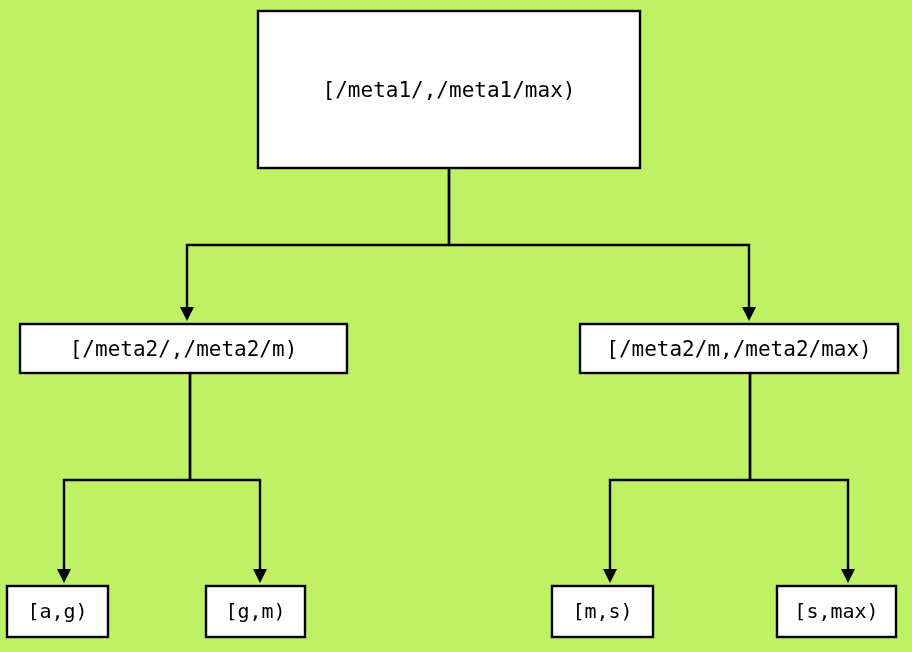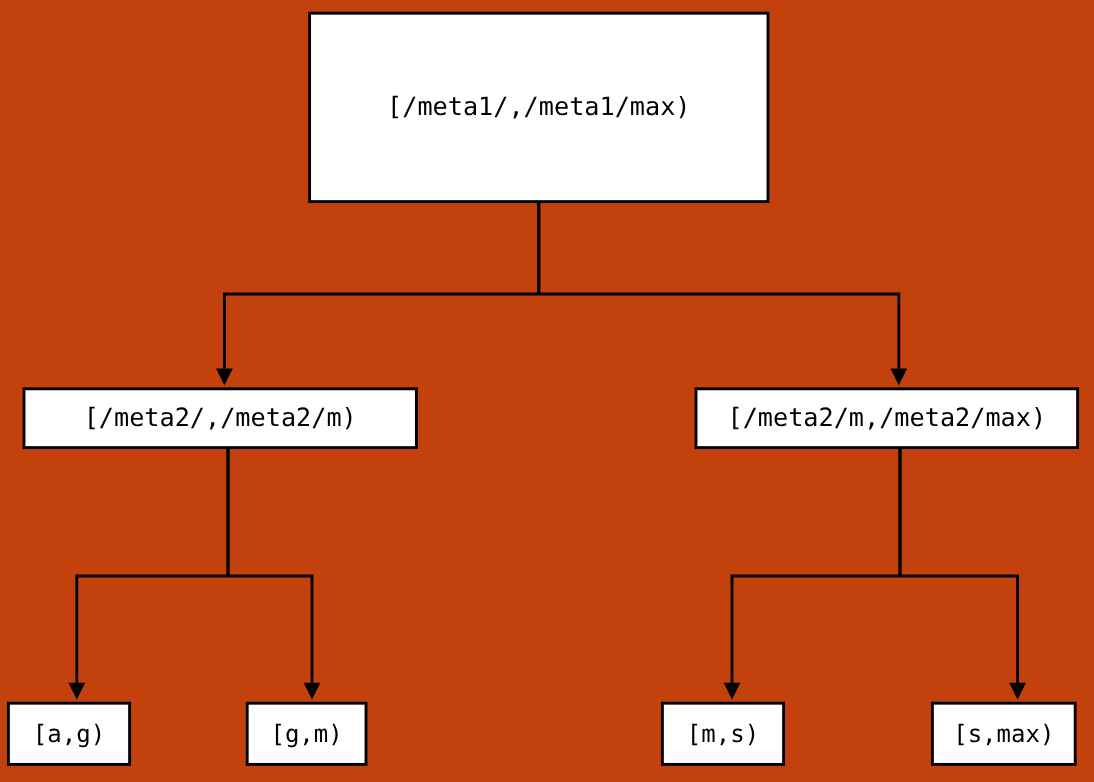--- a/index.html
+++ b/index.html
@@ -11,21 +11,21 @@
   body {
     width: 912px;
     height: 652px;
     font-family: "DejaVu Sans Mono", "Liberation Mono", monospace;
     overflow: hidden;
   }
   #diagram-root {
     position: relative;
     width: 912px;
     height: 652px;
-    background: #c2410c;
+    background: #bef264;
   }
   #tree-svg {
     position: absolute;
     top: 0;
     left: 0;
     width: 912px;
     height: 652px;
     display: block;
   }
   .node-box {

